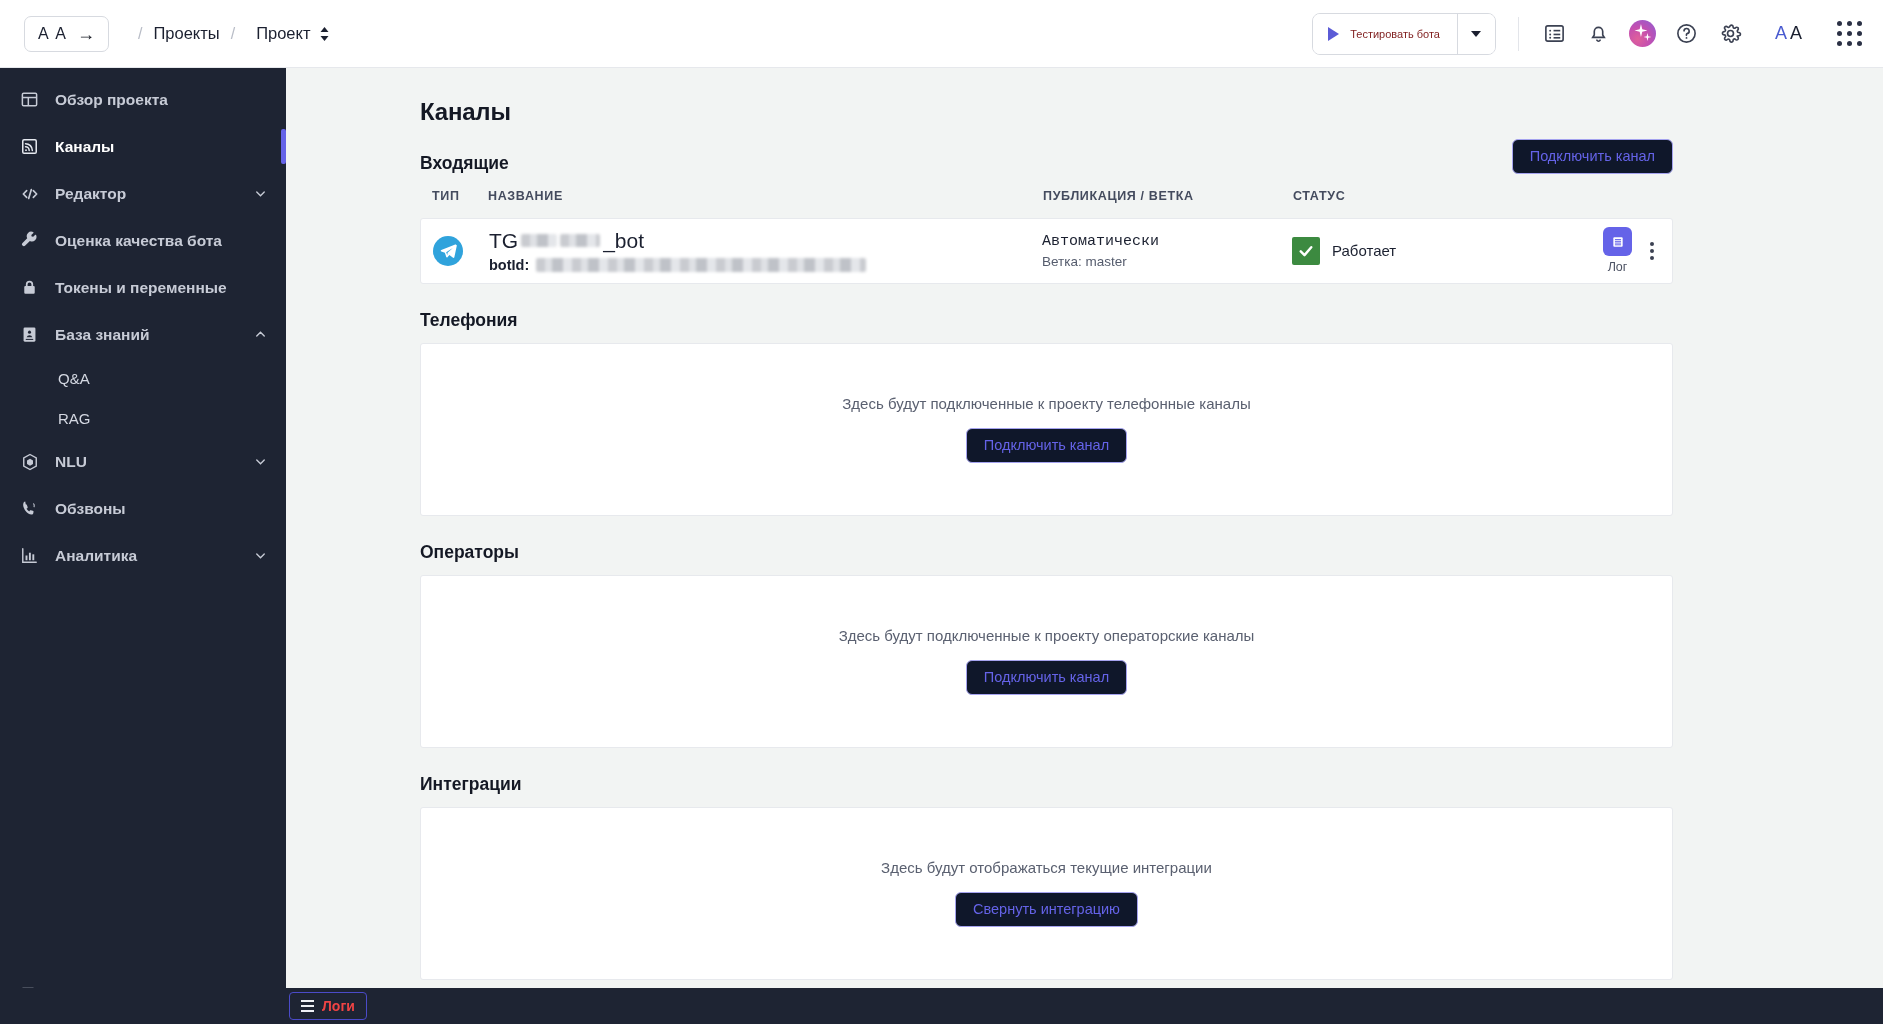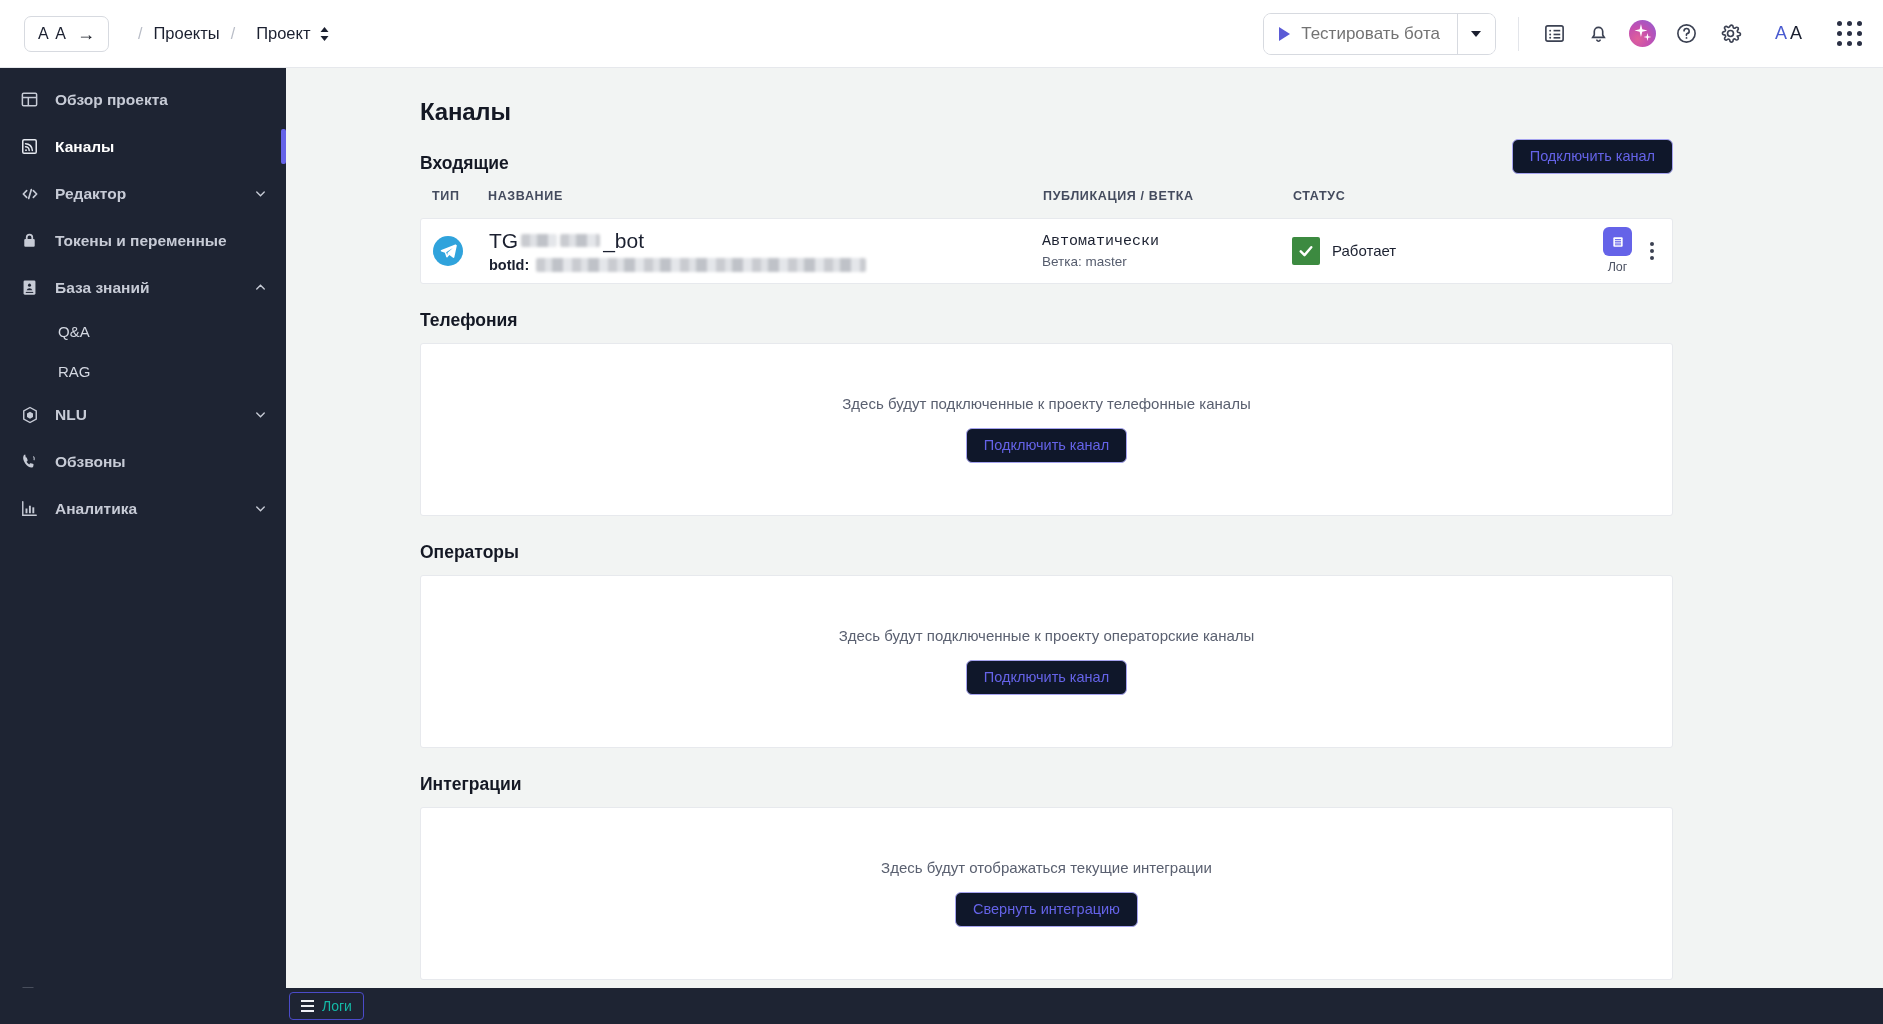--- a/index.html
+++ b/index.html
@@ -52,21 +52,21 @@
     display: flex; align-items: center; gap: 11px;
     padding: 0 17px 0 15px; cursor: pointer; background: #fff; border: none;
     font-family: inherit;
   }
   .test-btn .play {
     width: 0; height: 0;
     border-left: 11px solid #5b5bd6;
     border-top: 7px solid transparent;
     border-bottom: 7px solid transparent;
   }
-  .test-btn .lbl { font-size: 17px; color: #737373; }
+  .test-btn .lbl { font-size: 11px; color: #7f1d1d; }
   .test-caret {
     width: 38px; display: flex; align-items: center; justify-content: center;
     border-left: 1px solid #d7dae0; cursor: pointer; background: #fff;
   }
   .caret-d {
     width: 0; height: 0;
     border-left: 5px solid transparent; border-right: 5px solid transparent;
     border-top: 6px solid #1b2030;
   }
 
@@ -225,21 +225,21 @@
   
   .logsbar {
     position: absolute; left: 0; right: 0; bottom: 0; height: 36px;
     background: #1e2433; display: flex; align-items: center;
     padding-left: 286px; z-index: 40;
   }
   .logs-chip {
     display: flex; align-items: center; gap: 8px;
     margin-left: 3px; padding: 5px 11px;
     border: 1px solid #4b4bc9; border-radius: 4px;
-    color: #14b8a6; font-size: 14px; cursor: pointer;
+    color: #ef4444; font-size: 14px; cursor: pointer; font-weight: bold;
   }
   .logs-chip .lines { display: flex; flex-direction: column; gap: 3px; }
   .logs-chip .lines span { display: block; width: 13px; height: 2px; background: #eef0f5; }
 </style>
 </head>
 <body>
 
 <div class="app">
 
   <div class="topbar">
@@ -375,20 +375,28 @@
             </svg>
           </span>
           <span class="txt">Редактор</span>
           <span class="chev">
             <svg width="15" height="15" viewBox="0 0 24 24" fill="none" stroke="#c7cbd6" stroke-width="2.2" stroke-linecap="round">
                 <polyline points="6,9.5 12,15.5 18,9.5"></polyline>
               </svg>
           </span>
         </div>
 
+        <div class="side-item">
+          <span class="ico">
+            <svg width="19" height="19" viewBox="0 0 24 24" fill="#c7cbd6">
+              <path d="M20.3 5.1a.6.6 0 0 0-1-.3l-2.6 2.6-2-.4-.4-2 2.6-2.6a.6.6 0 0 0-.3-1A5.7 5.7 0 0 0 9.1 9.1L3.2 15a2.4 2.4 0 1 0 3.4 3.4l5.9-5.9a5.7 5.7 0 0 0 7.8-7.4z"></path>
+            </svg>
+          </span>
+          <span class="txt">Оценка качества бота</span>
+        </div>
 
         <div class="side-item">
           <span class="ico">
             <svg width="19" height="19" viewBox="0 0 24 24" fill="#c7cbd6">
               <path d="M7.4 10V8a4.6 4.6 0 0 1 9.2 0v2h.6a1.4 1.4 0 0 1 1.4 1.4v7.2A1.4 1.4 0 0 1 17.2 20H6.8a1.4 1.4 0 0 1-1.4-1.4v-7.2A1.4 1.4 0 0 1 6.8 10zm2.2 0h4.8V8a2.4 2.4 0 0 0-4.8 0z"></path>
             </svg>
           </span>
           <span class="txt">Токены и переменные</span>
         </div>
 

